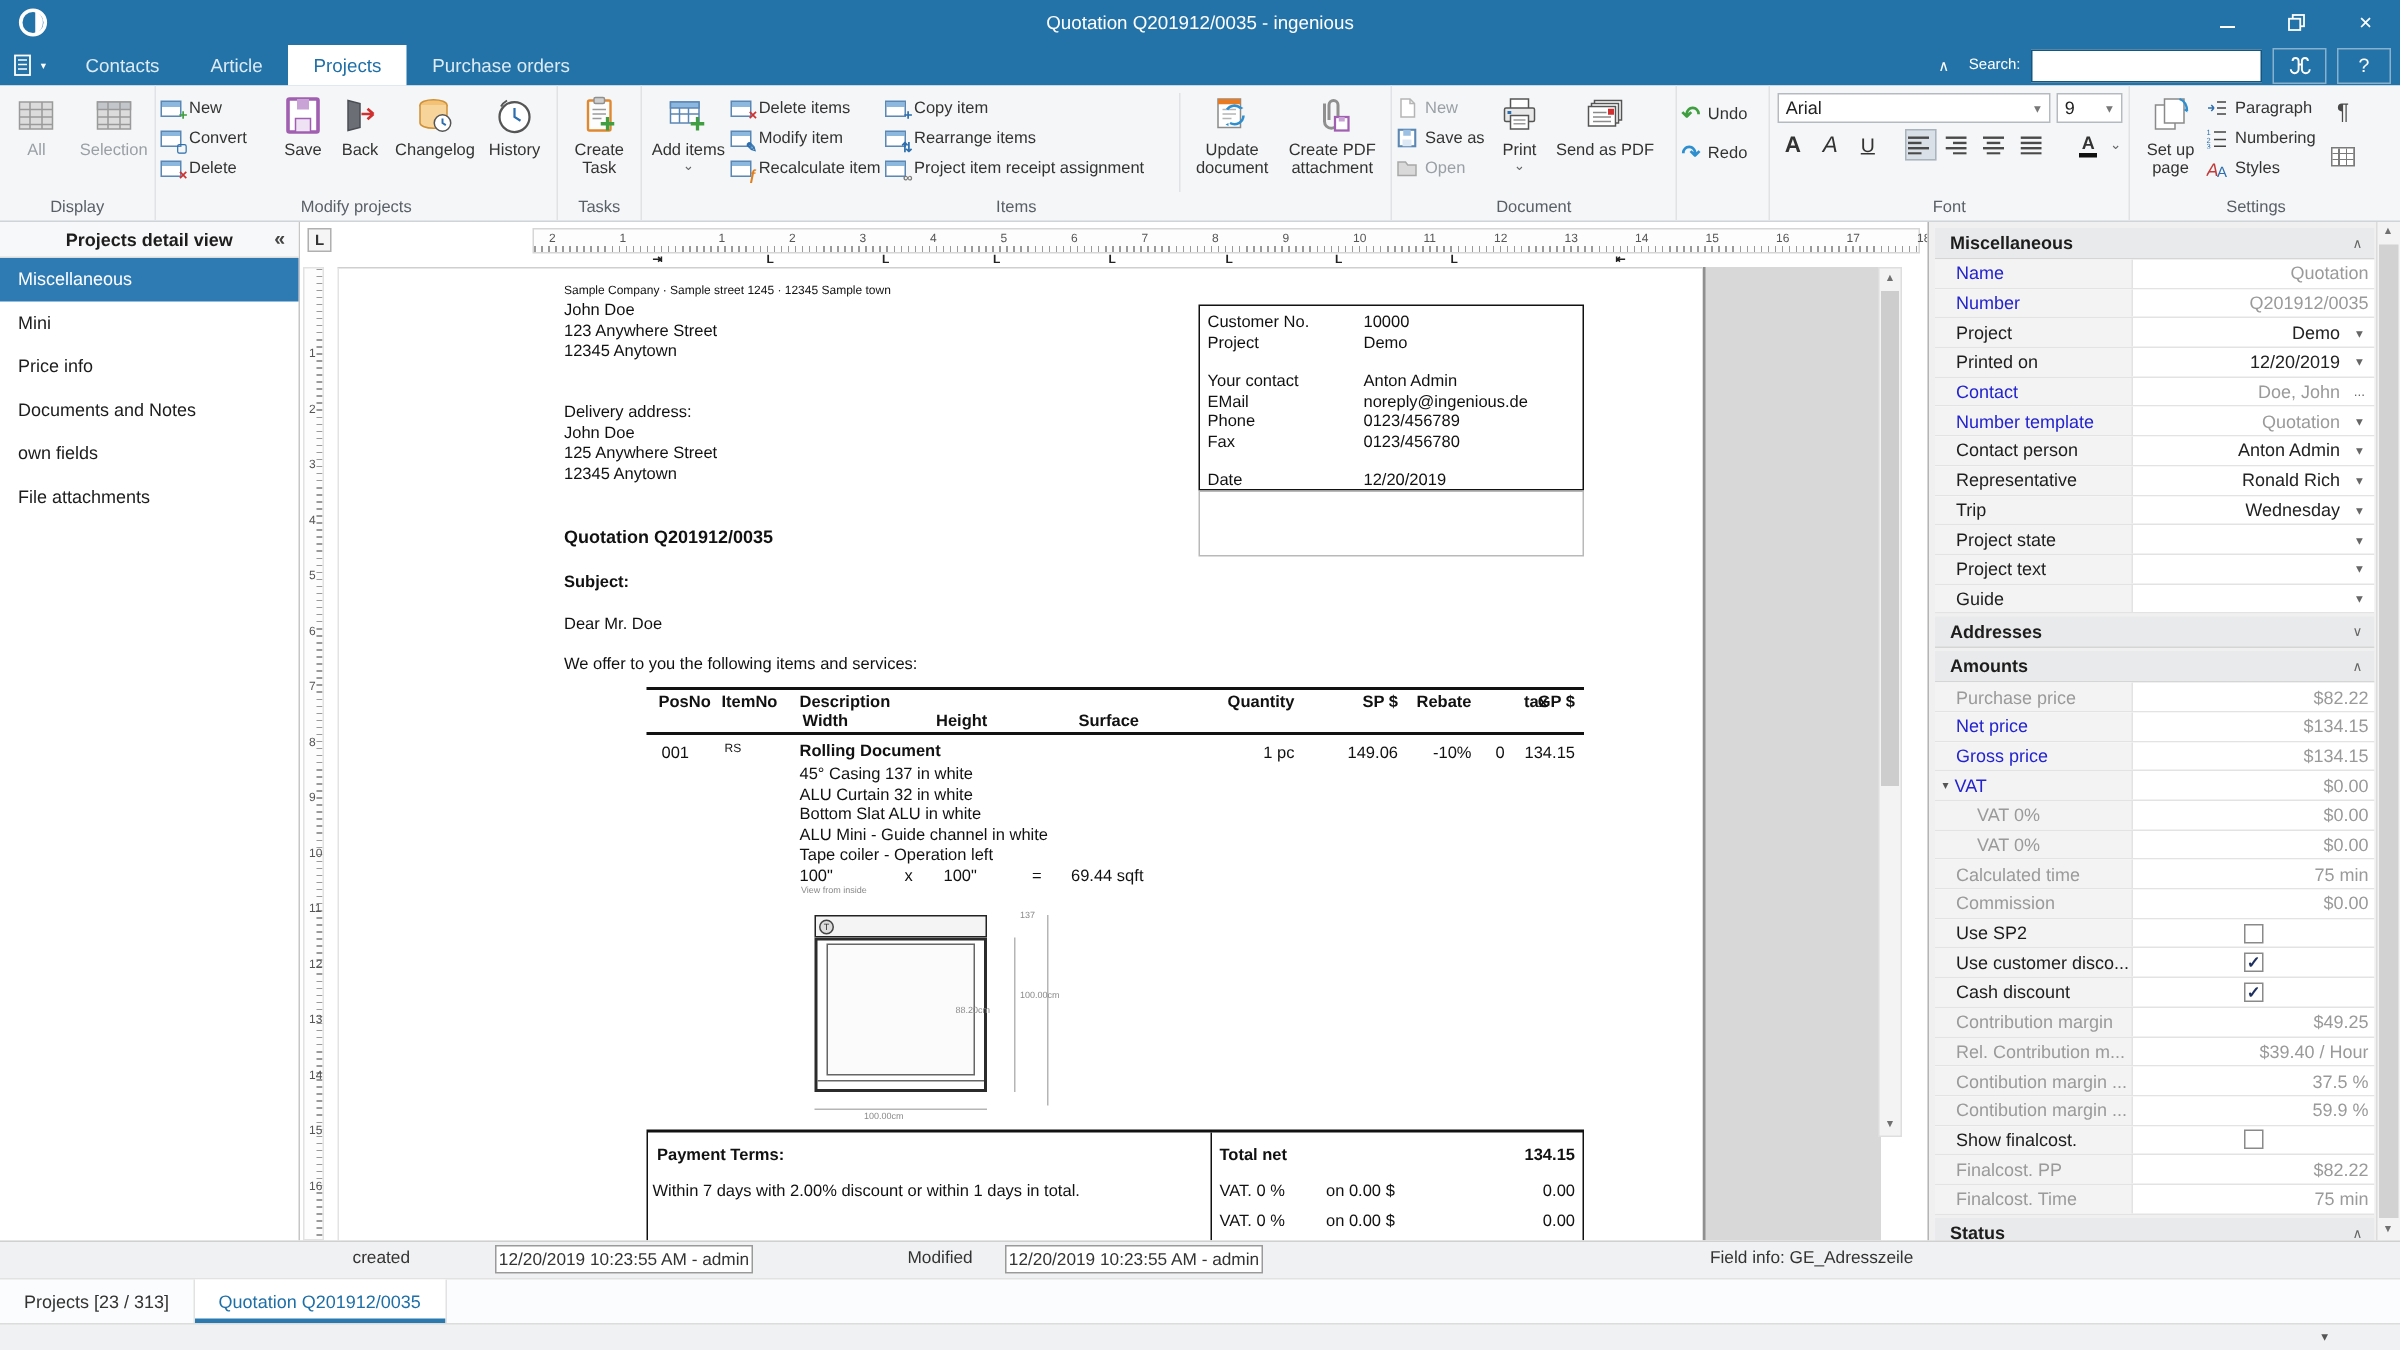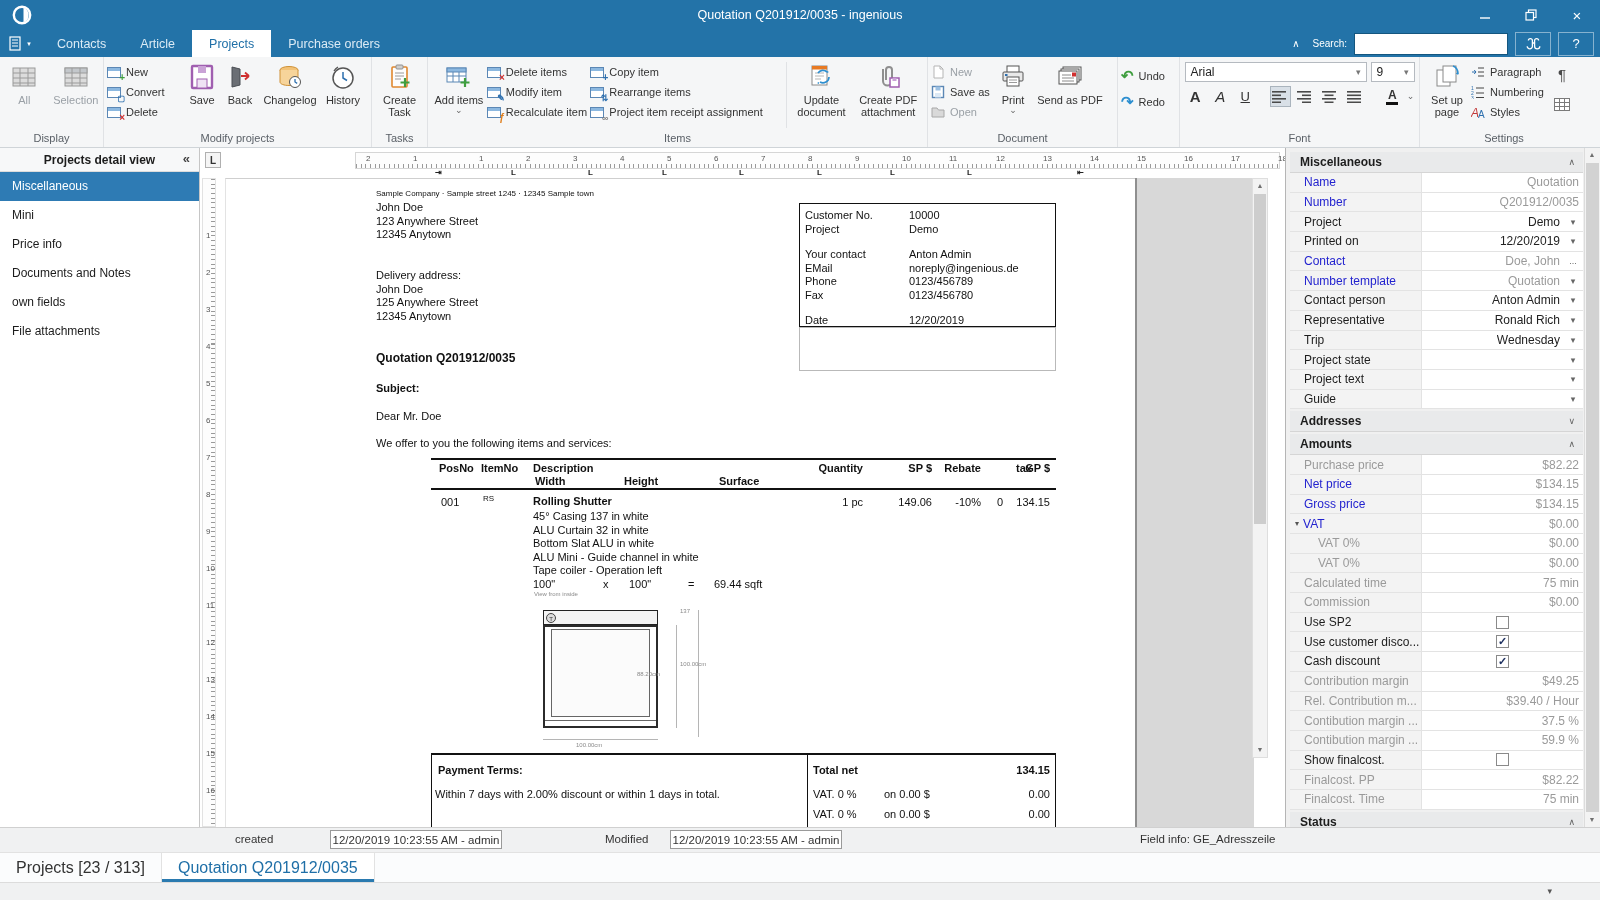--- a/index.html
+++ b/index.html
@@ -141,21 +141,21 @@
   .cb.checked::after{content:"✓";font-weight:bold;}
   .rpscroll{position:absolute;right:0;top:0;width:16px;bottom:0;background:#f3f3f3;border-left:1px solid #dcdcdc;box-sizing:border-box;}
   .rpthumb{position:absolute;left:1px;top:15px;bottom:15px;width:13px;background:#d2d2d2;}
   
   .statusbar{position:absolute;left:0;top:827px;width:1600px;height:25px;background:#f0f1f2;
     border-top:1px solid #d0d0d0;box-sizing:border-box;font-size:11.5px;color:#333;}
   .sbox{position:absolute;top:2px;height:19px;line-height:18px;text-align:center;border:1px solid #9a9a9a;
     background:#fff;box-sizing:border-box;}
   .tabbar{position:absolute;left:0;top:852px;width:1600px;height:30px;background:#fbfcfd;border-top:1px solid #e2e2e2;
     display:flex;box-sizing:border-box;}
-  .btab{display:flex;align-items:center;padding:0 16px;font-size:16px;color:#333;border-right:1px solid #e2e2e2;height:100%;text-align:center;}
+  .btab{display:flex;align-items:center;padding:0 16px;font-size:12px;color:#333;border-right:1px solid #e2e2e2;height:100%;text-align:center;}
   .btab.active{color:#1f6fa7;background:#fff;box-shadow:inset 0 -3px 0 #2a7ab0;}
   .footer{position:absolute;left:0;top:882px;width:1600px;height:18px;background:#f0f1f2;border-top:1px solid #dcdcdc;box-sizing:border-box;}
   .fdd{position:absolute;right:48px;top:3px;font-size:9px;color:#555;}
   svg{display:block;}
 </style>
 </head>
 <body>
 
 <div class="app">
 
@@ -692,21 +692,21 @@
           <span class="px h bold" style="left:193px;top:17px">Height</span>
           <span class="px h bold" style="left:288px;top:17px">Surface</span>
           <span class="px h bold r" style="left:352px;width:80px;top:4px">Quantity</span>
           <span class="px h bold r" style="left:431px;width:70px;top:4px">SP $</span>
           <span class="px h bold r" style="left:490px;width:60px;top:4px">Rebate</span>
           <span class="px h bold" style="left:585px;top:4px">tax</span>
           <span class="px h bold r" style="left:549px;width:70px;top:4px">GP $</span>
 
           <span class="px t11" style="left:10px;top:38px">001</span>
           <span class="px" style="left:52px;top:36px;font-size:8px">RS</span>
-          <span class="px t11 bold" style="left:102px;top:37px">Rolling Shutter</span>
+          <span class="px t11 bold" style="left:102px;top:37px">Rolling Document</span>
           <span class="px t11 r" style="left:352px;width:80px;top:38px">1 pc</span>
           <span class="px t11 r" style="left:431px;width:70px;top:38px">149.06</span>
           <span class="px t11 r" style="left:490px;width:60px;top:38px">-10%</span>
           <span class="px t11" style="left:566px;top:38px">0</span>
           <span class="px t11 r" style="left:549px;width:70px;top:38px">134.15</span>
 
           <div class="px details" style="left:102px;top:52px">
             <div>45° Casing 137 in white</div>
             <div>ALU Curtain 32 in white</div>
             <div>Bottom Slat ALU in white</div>

